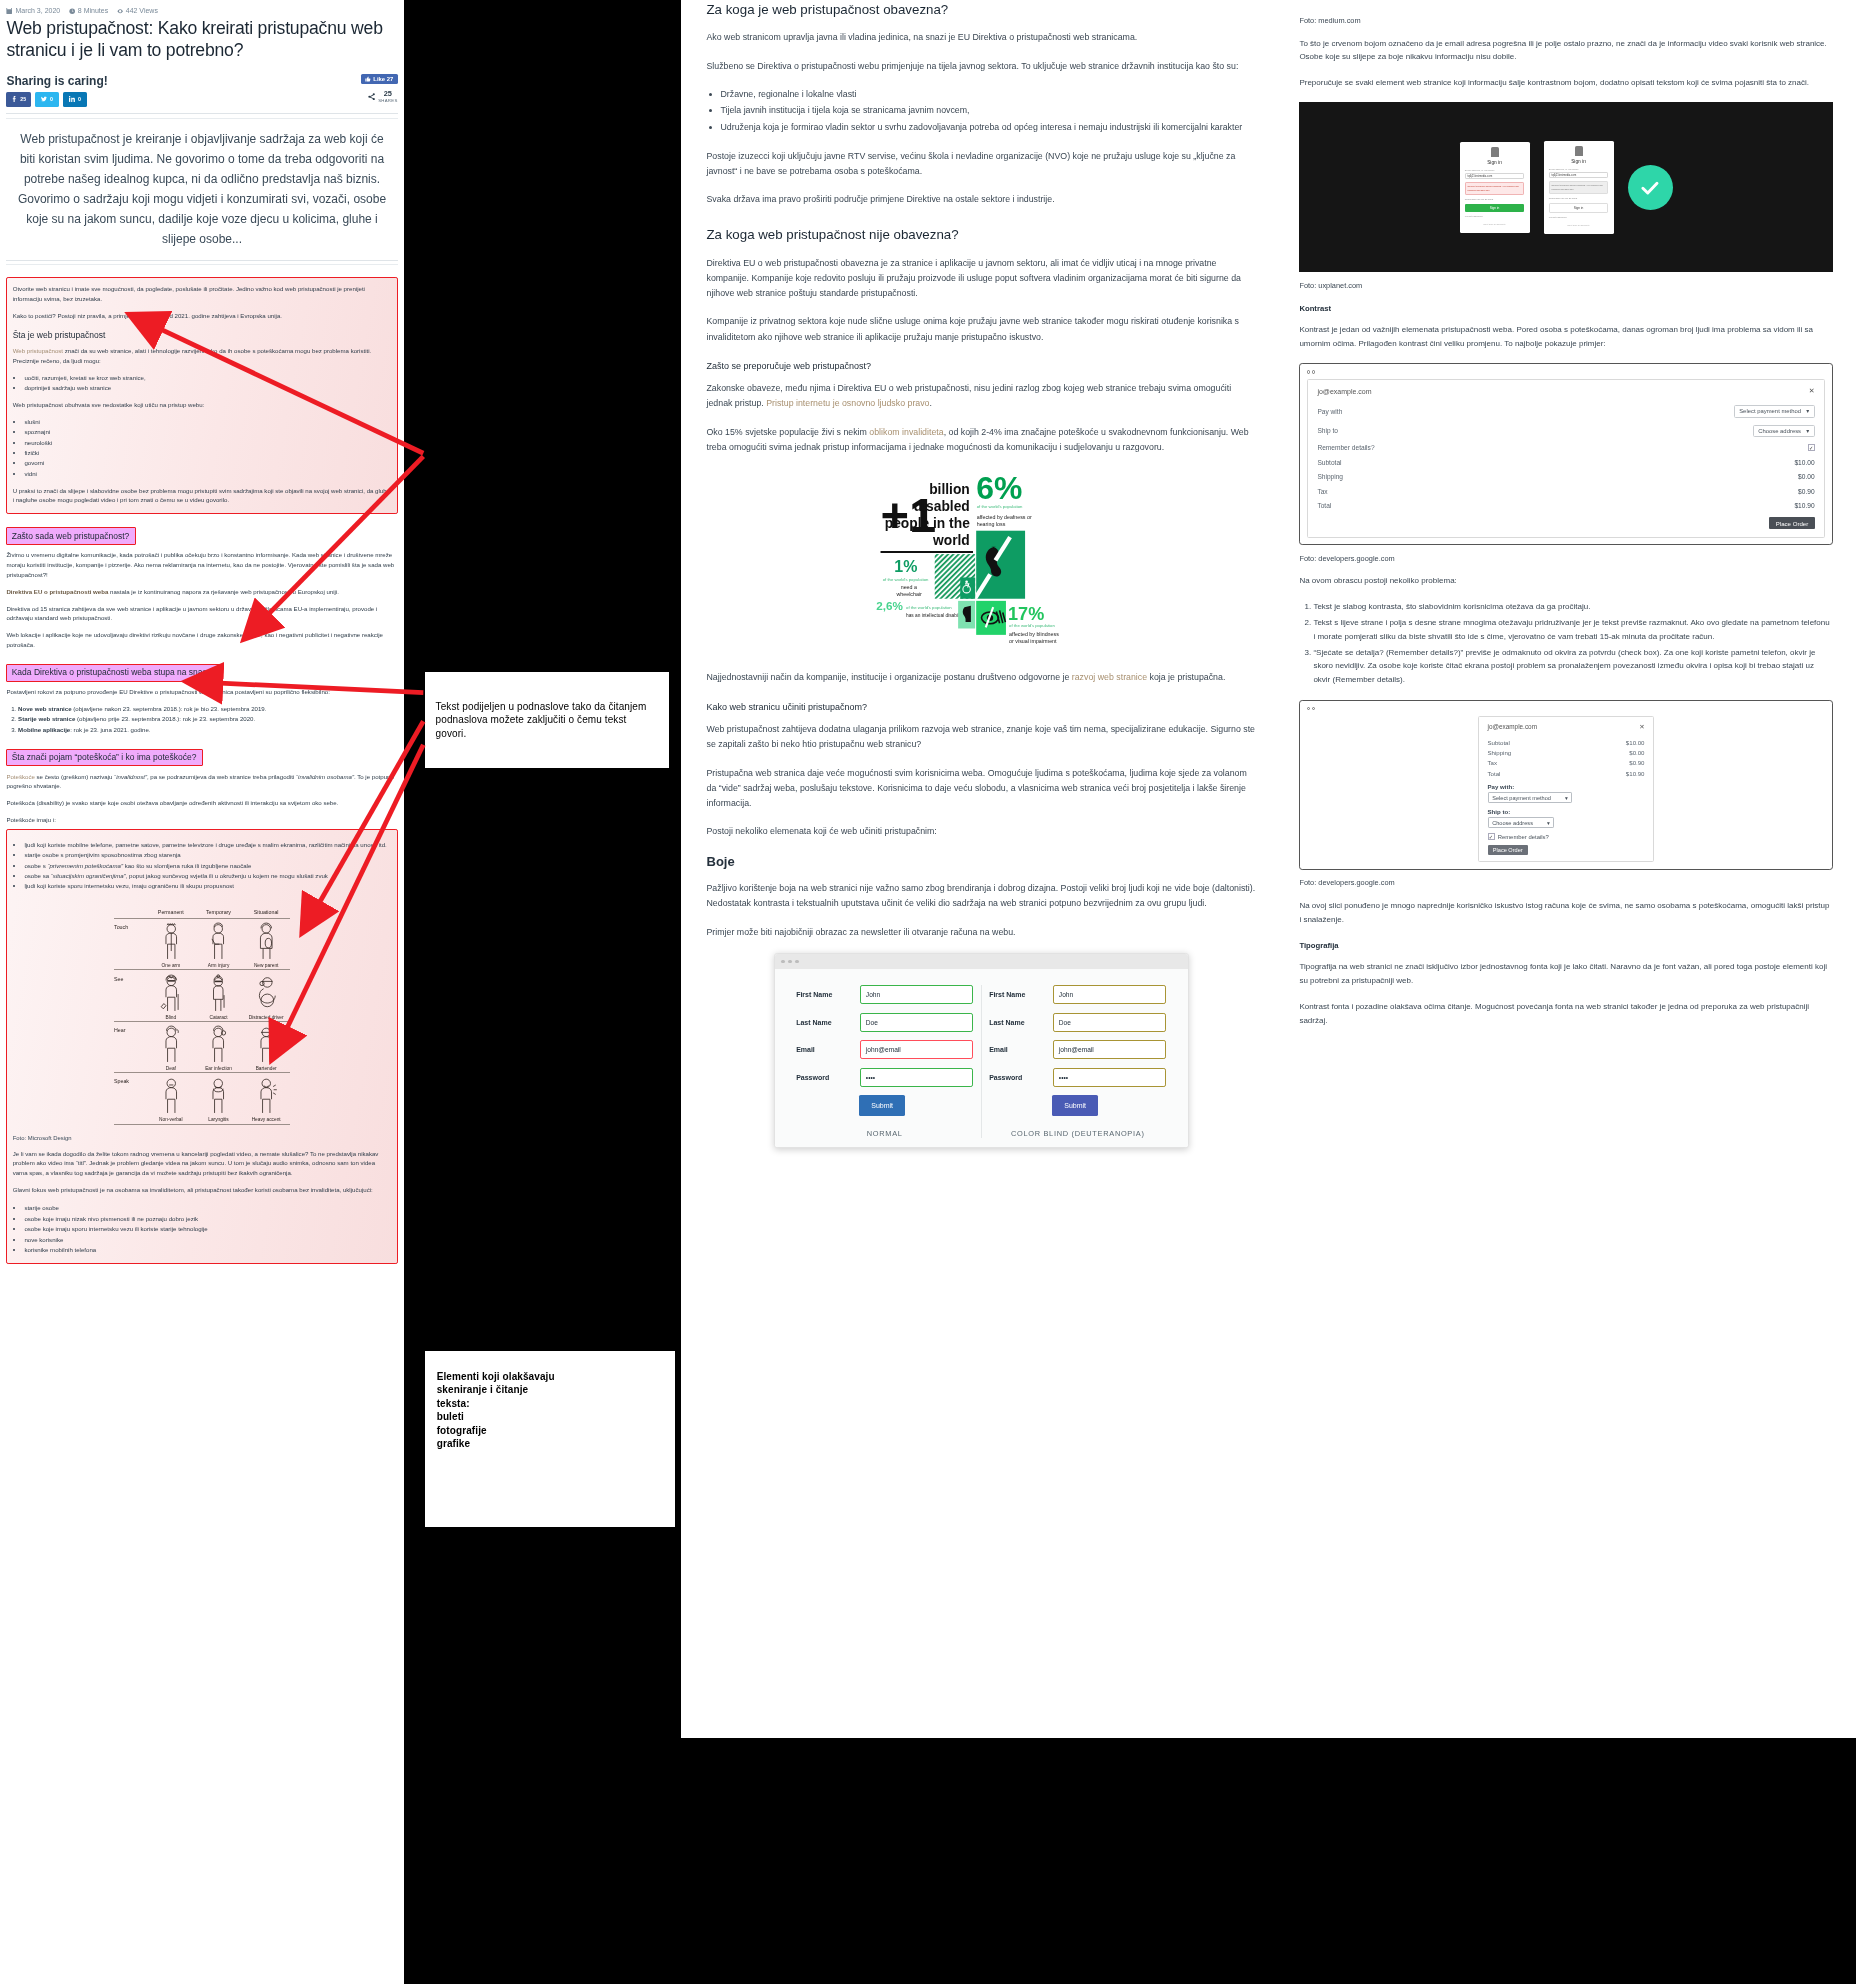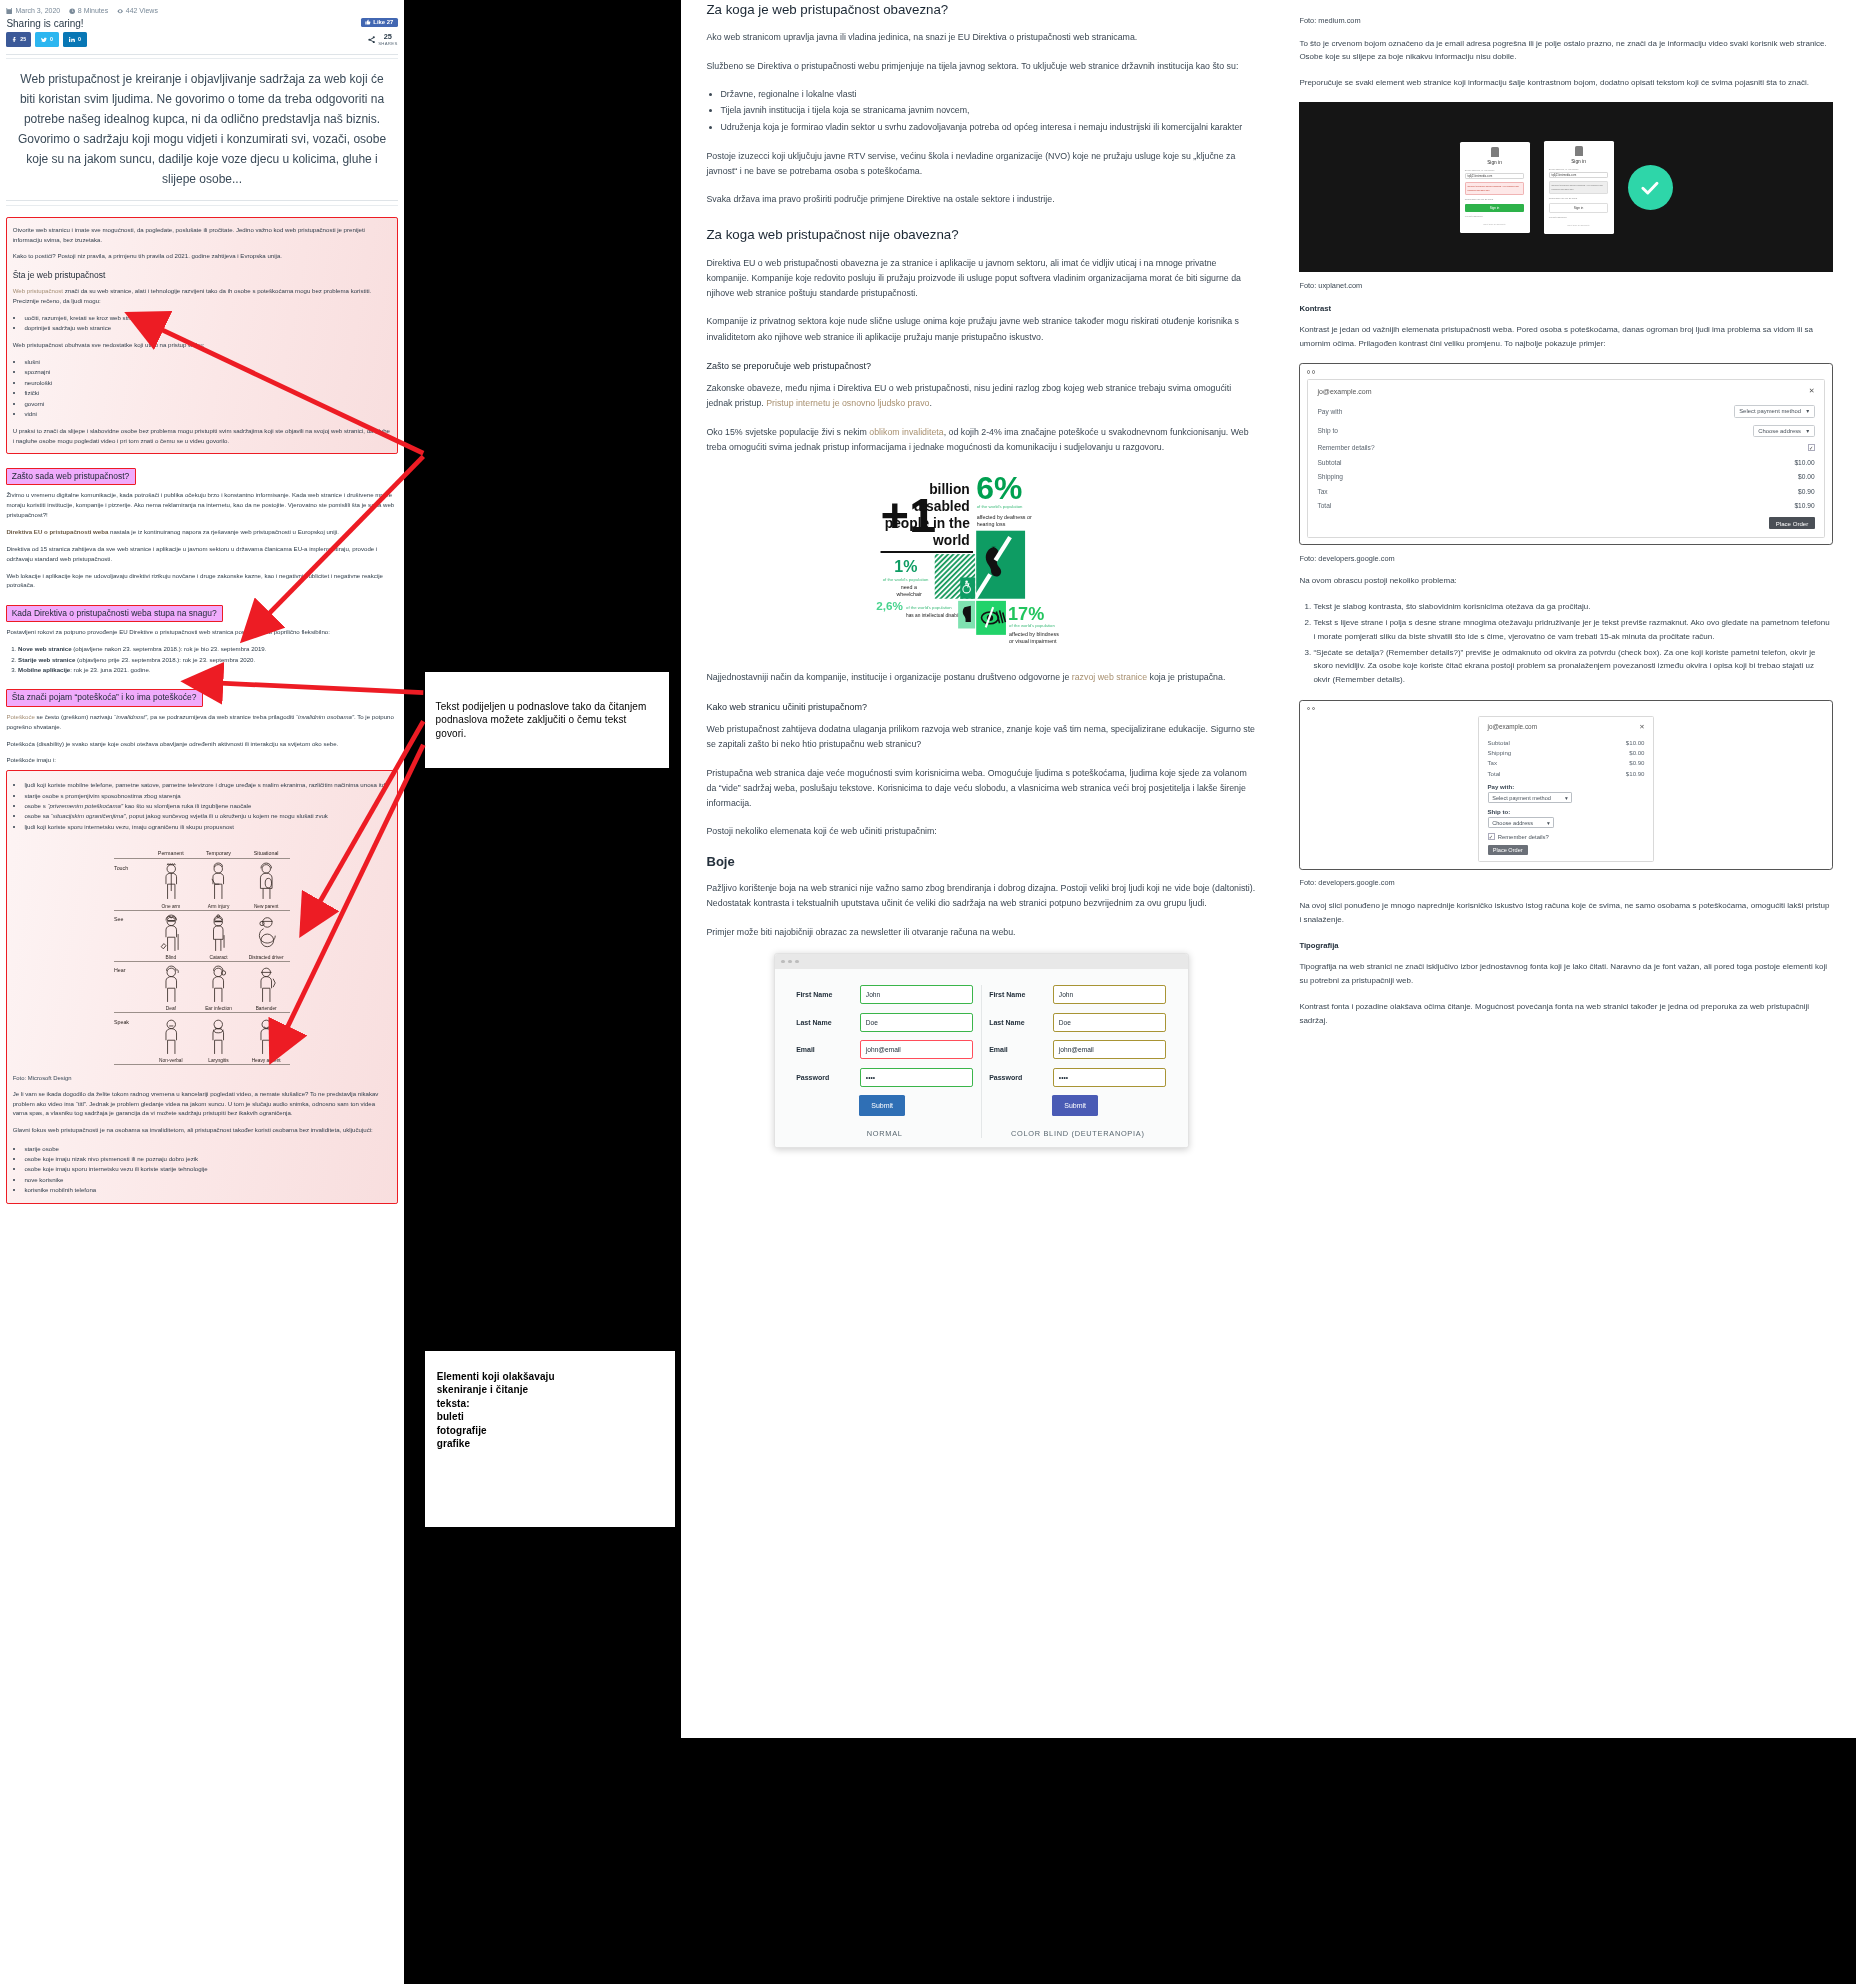--- a/index.html
+++ b/index.html
@@ -21,21 +21,21 @@
   .meta { display:flex; align-items:center; gap:8.5px; color:#7a8a99; font-size:7px; margin-bottom:3.2px; }
   .meta .mi { display:flex; align-items:center; gap:2.7px; }
   .meta svg { width:6.4px; height:6.4px; fill:#7a8a99; }
 
   h1.post-title {
     font-size: 17.6px; font-weight: 400; line-height: 1.25; color:#1b2733;
     letter-spacing:-0.2px; margin-bottom: 12.8px;
   }
 
   .share-row { display:flex; justify-content:space-between; align-items:flex-start; margin-bottom:3.2px; }
-  .share-label { font-size:10px; color:#2a3a48; font-weight:400; }
+  .share-label { font-size:12px; color:#2a3a48; font-weight:700; }
   .fb-like {
     background:#4267B2; color:#fff; font-size:5.9px; font-weight:700;
     padding:1.6px 4.3px; border-radius:1.6px; display:flex; align-items:center; gap:2.1px;
   }
   .share-btns { display:flex; gap:3.7px; margin-top:3.2px; }
   .sbtn {
     width:24.5px; height:15.4px; border-radius:1.6px; color:#fff;
     display:flex; align-items:center; justify-content:center; gap:3.2px;
     font-size:5.3px; font-weight:700;
   }
@@ -220,20 +220,21 @@
         <span>8 Minutes</span>
       </span>
       <span class="mi">
         <svg viewBox="0 0 16 16">
             <path d="M8 3C4 3 1 8 1 8s3 5 7 5 7-5 7-5-3-5-7-5zm0 8a3 3 0 110-6 3 3 0 010 6z"></path>
           </svg>
         <span>442 Views</span>
       </span>
     </div>
 
+    <h1 class="post-title">Web pristupačnost: Kako kreirati pristupačnu web stranicu i je li vam to potrebno?</h1>
 
     <div class="share-row">
       <div>
         <div class="share-label">Sharing is caring!</div>
         <div class="share-btns">
           <div class="sbtn fb">
             <svg viewBox="0 0 16 16">
                 <path d="M10 3h2V0h-2C8 0 7 1.5 7 3.5V6H5v3h2v7h3V9h2.2L13 6h-3V4c0-.6.4-1 1-1z"></path>
               </svg>
             <span>25</span>

